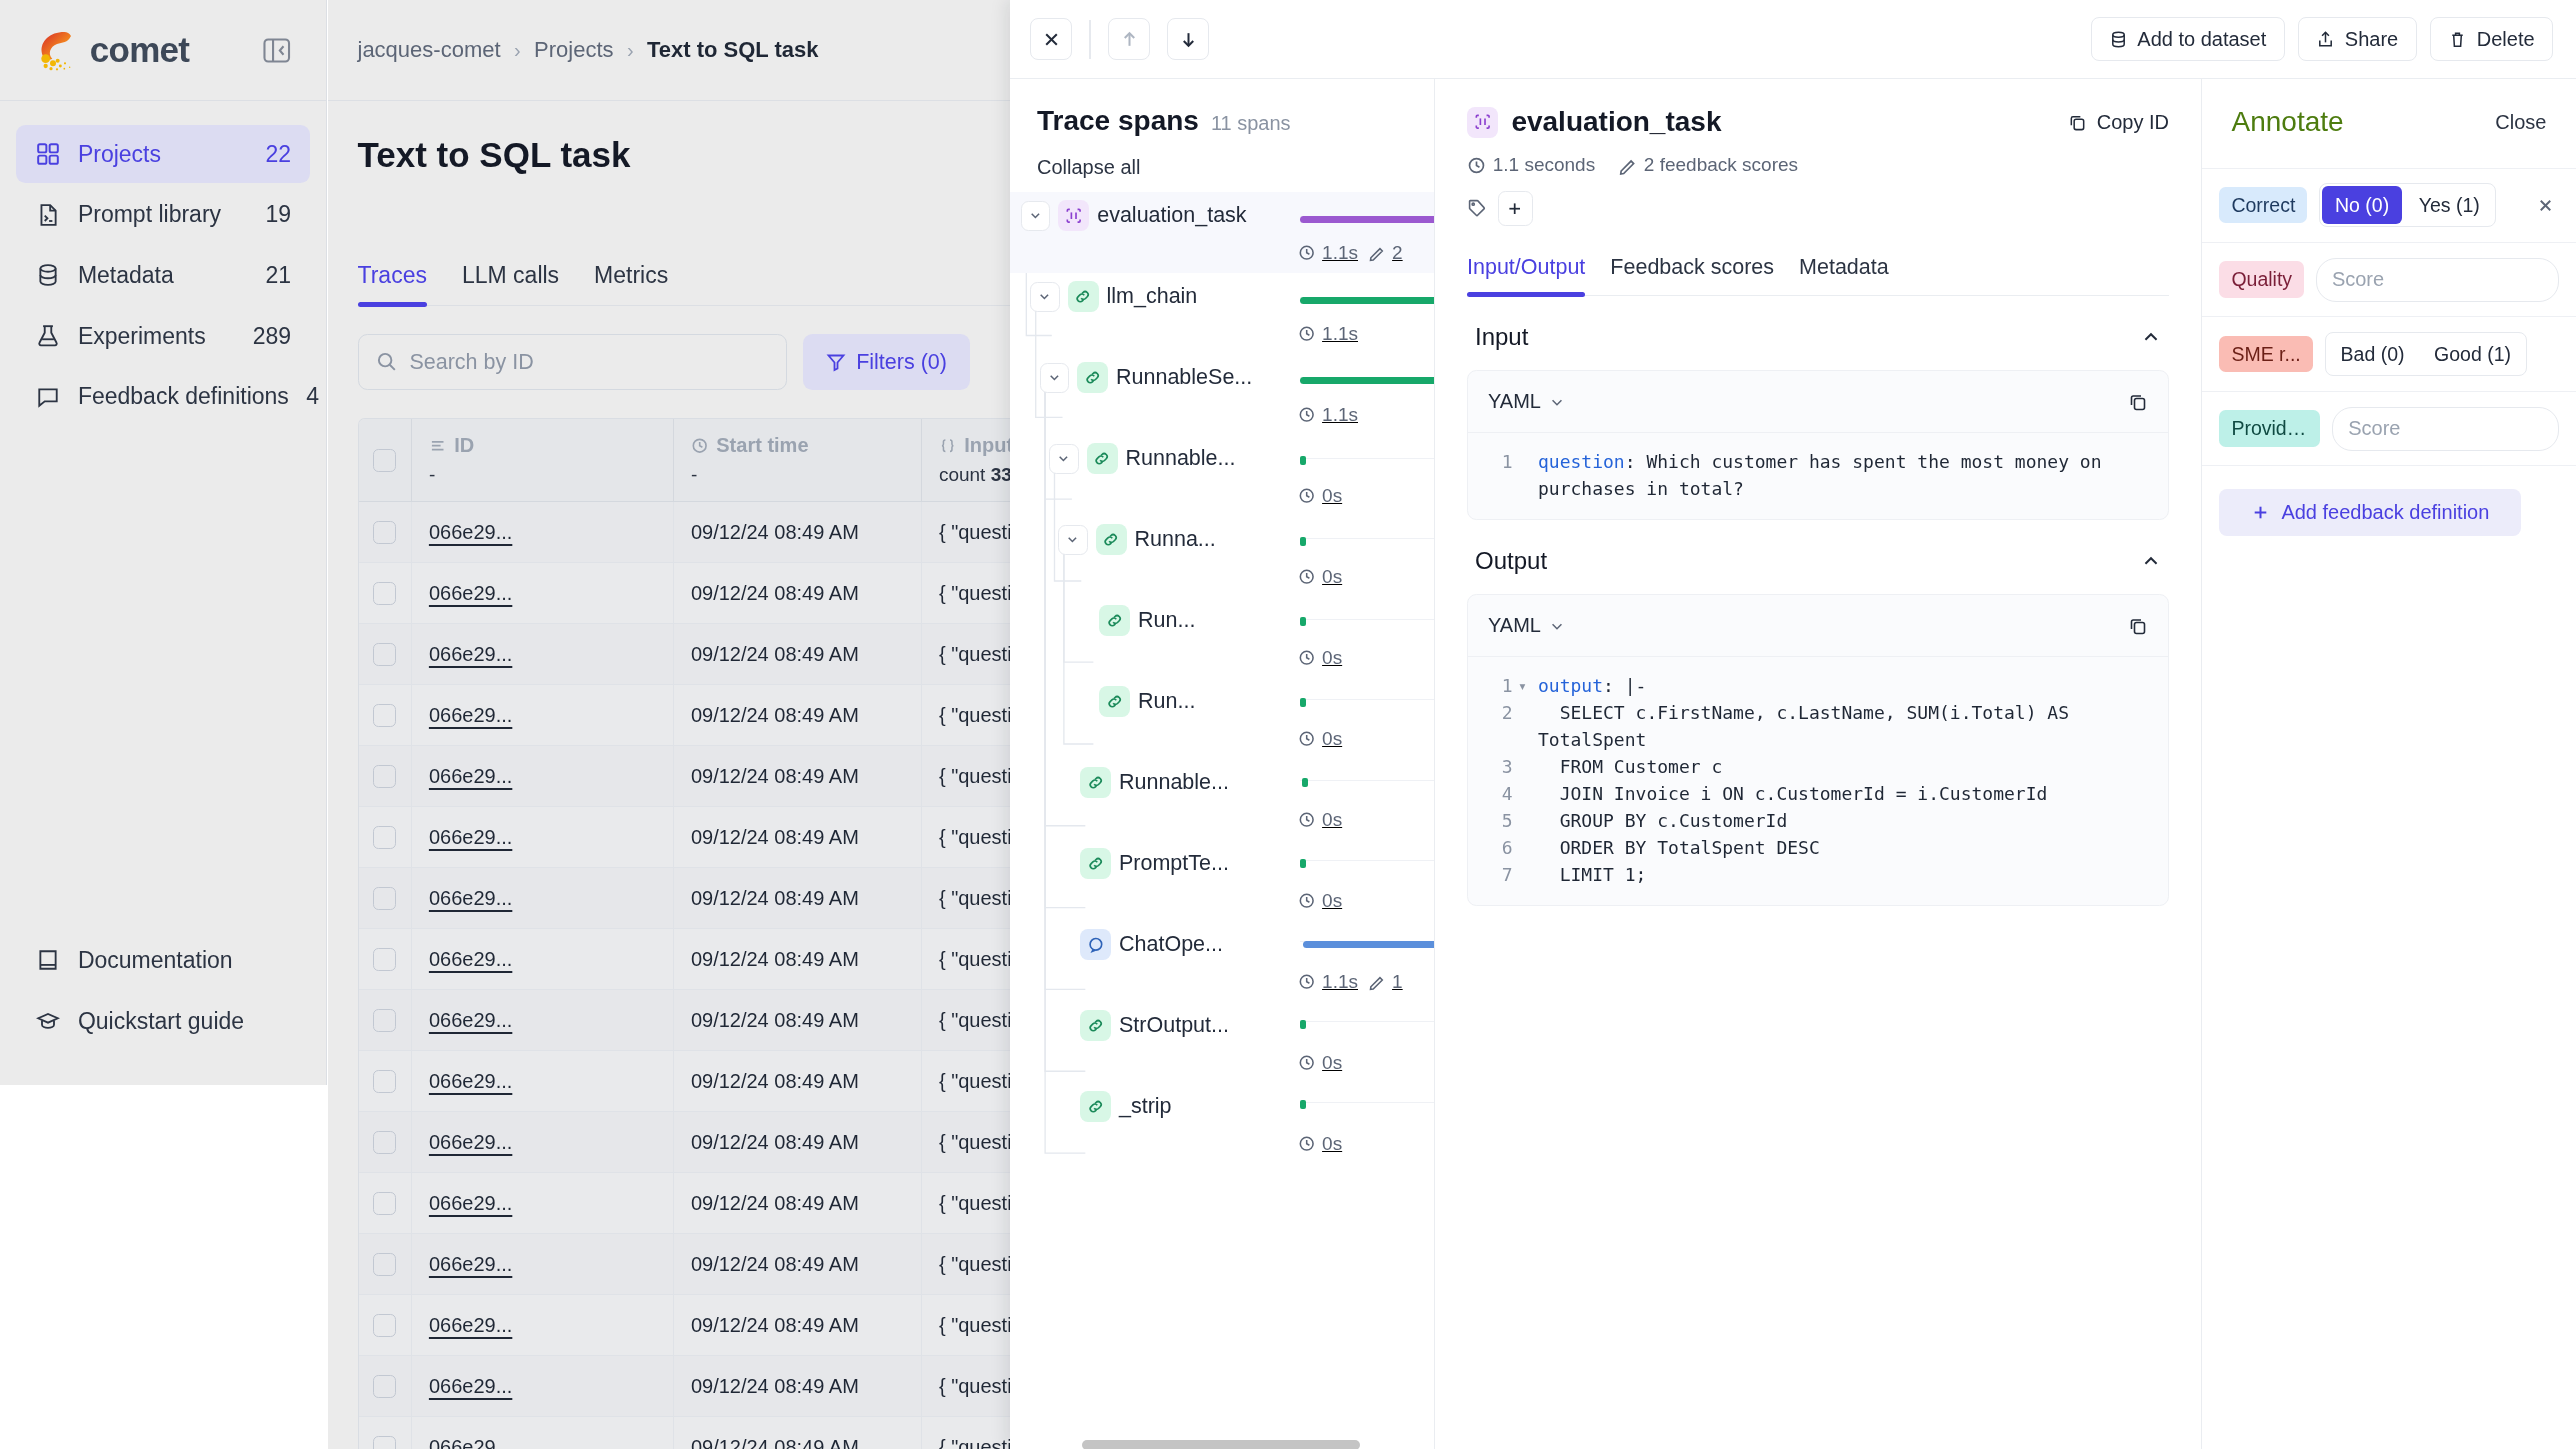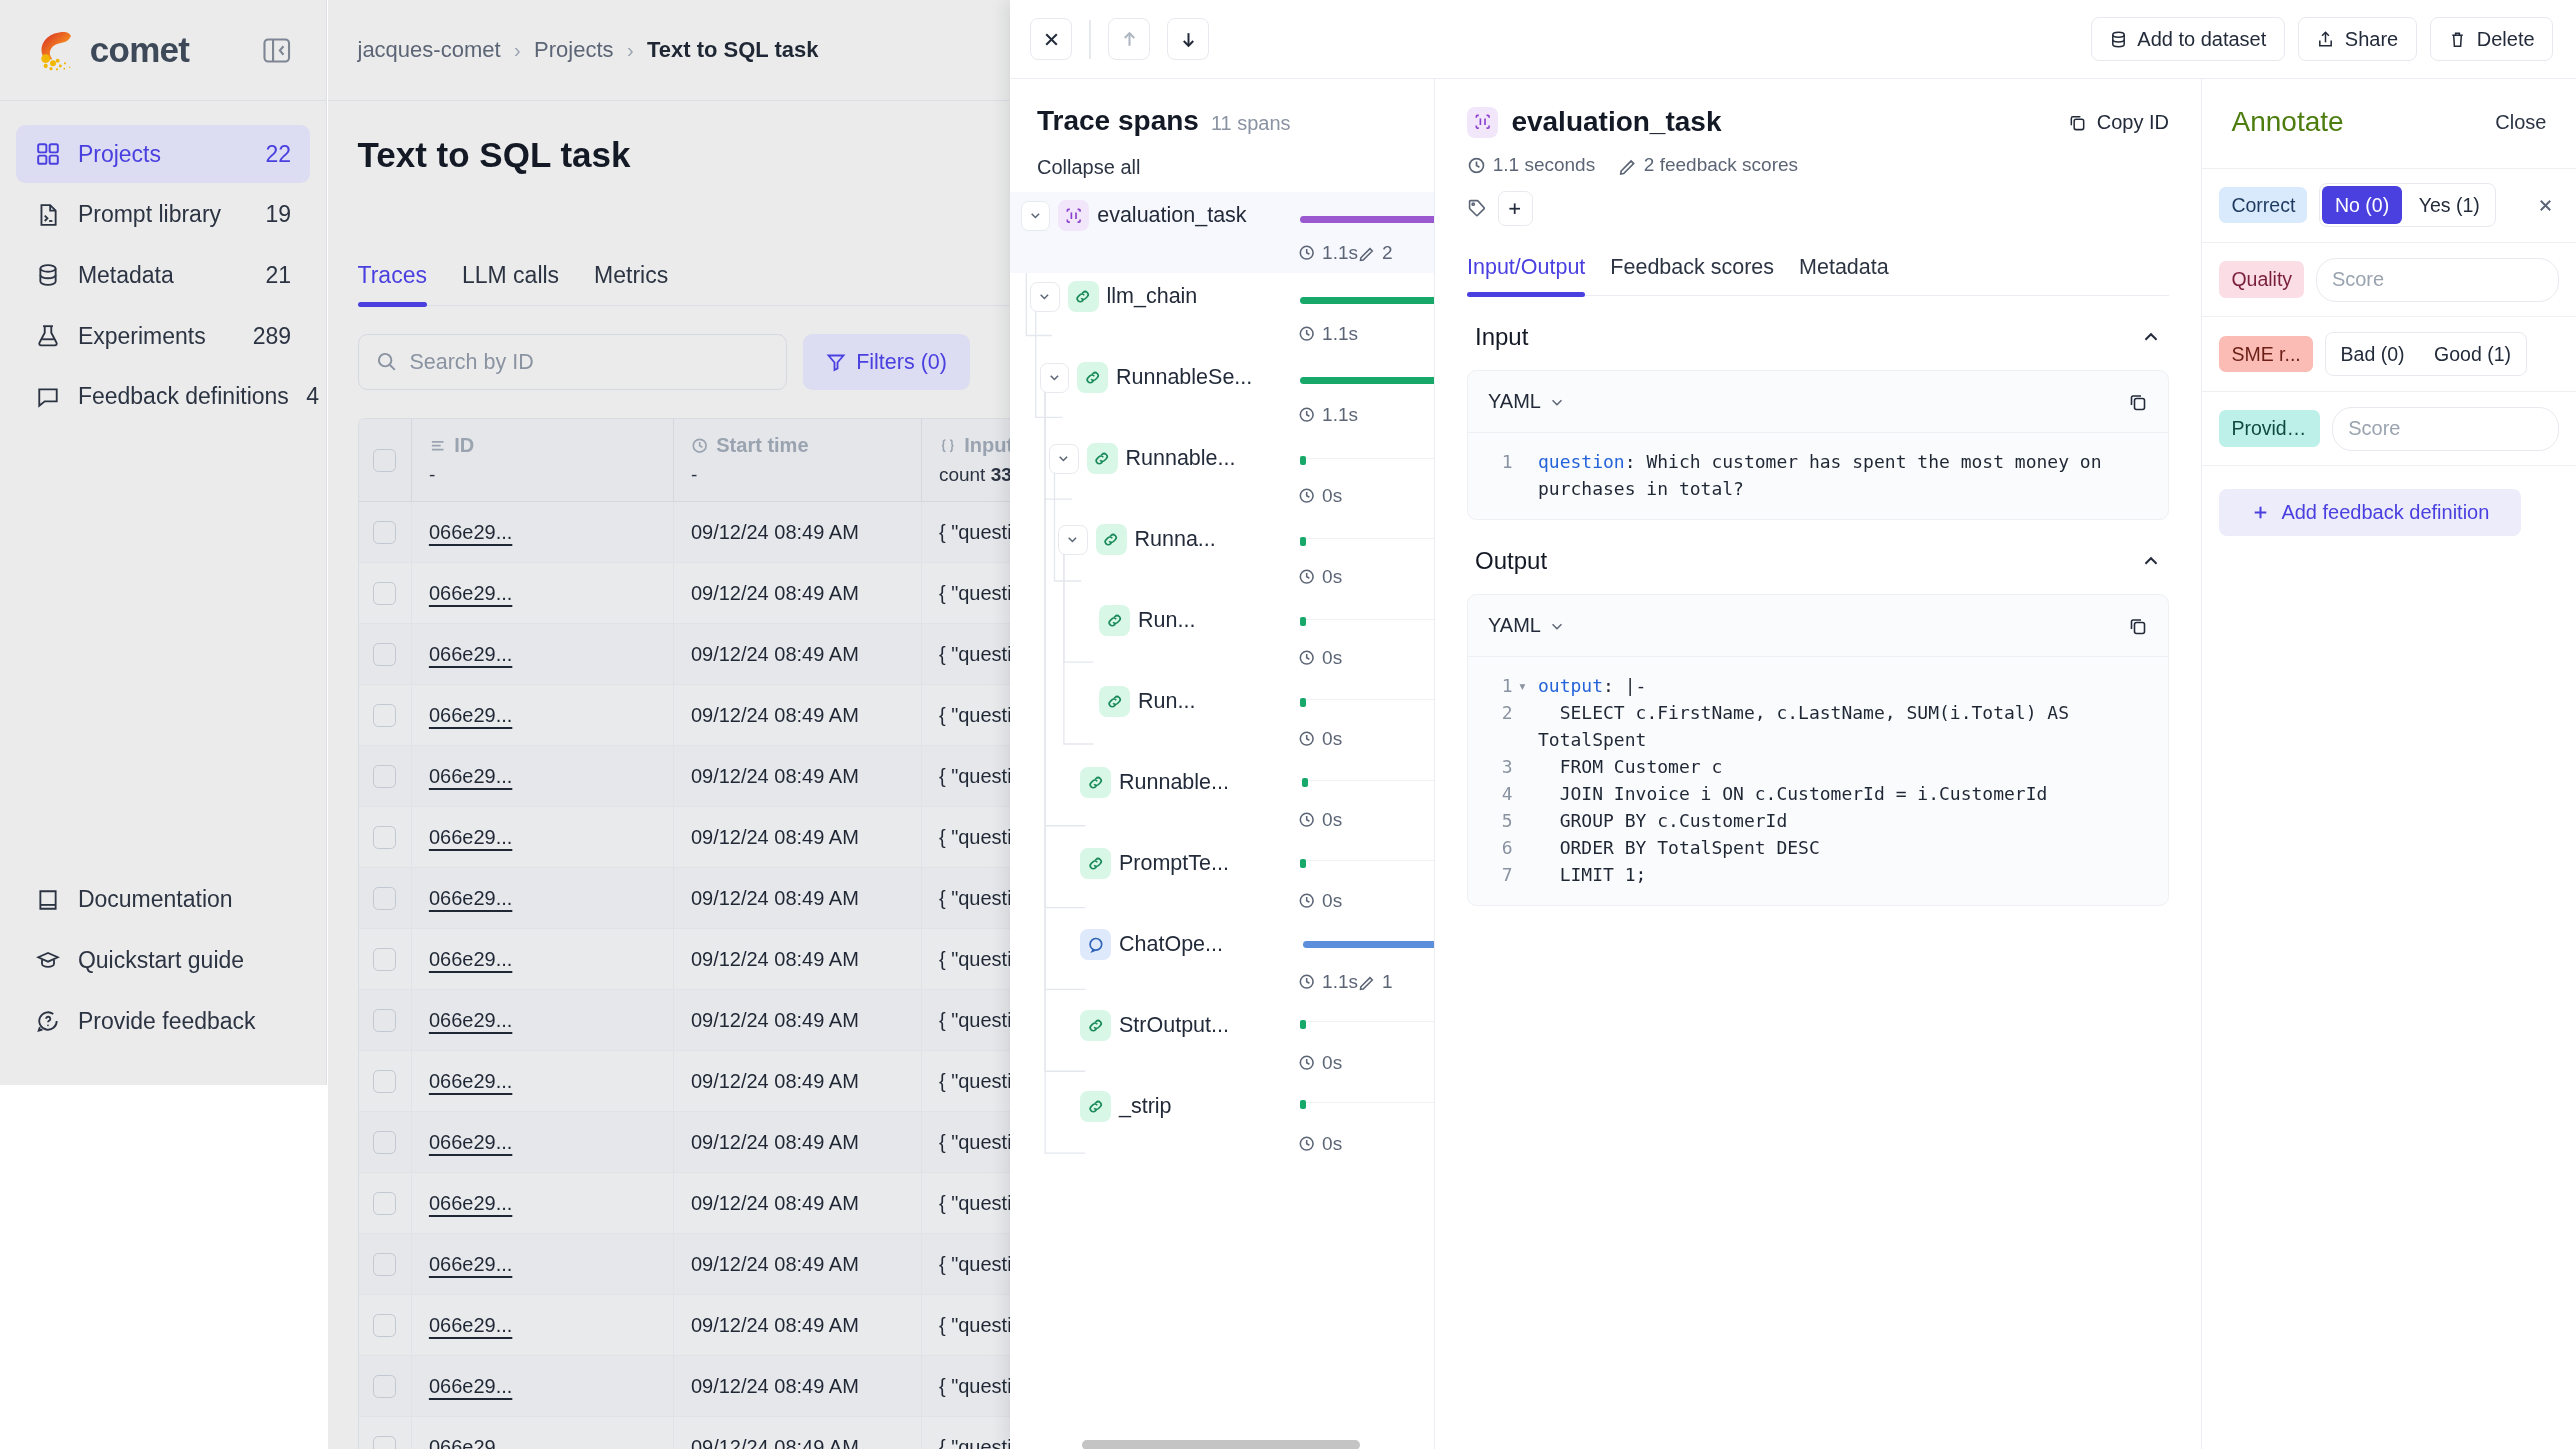--- a/index.html
+++ b/index.html
@@ -137,21 +137,21 @@
   .span-main { position: absolute; left: 0; top: 0; height: 48px; display: flex; align-items: center; gap: 8px; }
   .chev {
     width: 29.5px; height: 29.5px; border: 1.3px solid #e6e9ee; border-radius: 7.4px; background: #fff;
     display: flex; align-items: center; justify-content: center; flex: 0 0 29.5px;
   }
   .span-ico { width: 31px; height: 31px; border-radius: 8px; display: flex; align-items: center; justify-content: center; flex: 0 0 31px; }
   .span-ico.purple { background: #f2e6fb; }
   .span-ico.green { background: #d8f7e6; }
   .span-ico.blue { background: #dee9fb; }
   .span-label { font-size: 21.5px; color: #232b3a; white-space: nowrap; }
-  .span-meta { position: absolute; left: 0.7px; top: 50px; display: flex; align-items: center; gap: 0; }
+  .span-meta { position: absolute; left: 0.7px; top: 50px; display: flex; align-items: center; gap: 10px; text-decoration: underline; }
   .meta-chip { display: flex; align-items: center; gap: 6.7px; font-size: 19px; color: #5c6576; }
 
   .tree-lines { position: absolute; inset: 0; pointer-events: none; }
 
   .span-bars { position: absolute; left: 425px; top: 0; }
   .bar { position: absolute; height: 7.4px; border-radius: 4px; }
   .bar.purple { background: #9b59d0; }
   .bar.green  { background: #17a86a; }
   .bar.blue   { background: #5b8fdb; }
   .bar.tiny   { width: 6px; border-radius: 2px; height: 9.4px; }
@@ -325,31 +325,20 @@
         <span class="nv-label">Documentation</span>
       </div>
       <div class="nav-item">
         <span class="nav-ico">
           <svg width="24" height="24" viewBox="0 0 22 22" fill="none" stroke="#2c3443" stroke-width="1.7">
             <path d="M2 8.5 11 4.5l9 4-9 4z"></path>
               <path d="M5.5 10.5v4c0 1.6 2.5 2.8 5.5 2.8s5.5-1.2 5.5-2.8v-4"></path>
           </svg>
         </span>
         <span class="nv-label">Quickstart guide</span>
-      </div>
-      <div class="nav-item">
-        <span class="nav-ico">
-          <svg width="24" height="24" viewBox="0 0 22 22" fill="none" stroke="#2c3443" stroke-width="1.7">
-            <path d="M19 11a8 8 0 1 1-3.2-6.4"></path>
-              <path d="M3.6 16.6 2.5 19.8l3.4-1"></path>
-            <path d="M9.3 9a1.9 1.9 0 1 1 2.6 1.8c-.6.3-.9.8-.9 1.4"></path>
-              <circle cx="11" cy="15" r=".8" fill="#2c3443" stroke="none"></circle>
-          </svg>
-        </span>
-        <span class="nv-label">Provide feedback</span>
       </div>
     </div>
   </aside>
 
   <main id="main">
     <div class="breadcrumb">
       <span>jacques-comet</span>
       <span class="bc-sep">›</span>
       <span>Projects</span>
       <span class="bc-sep">›</span>

